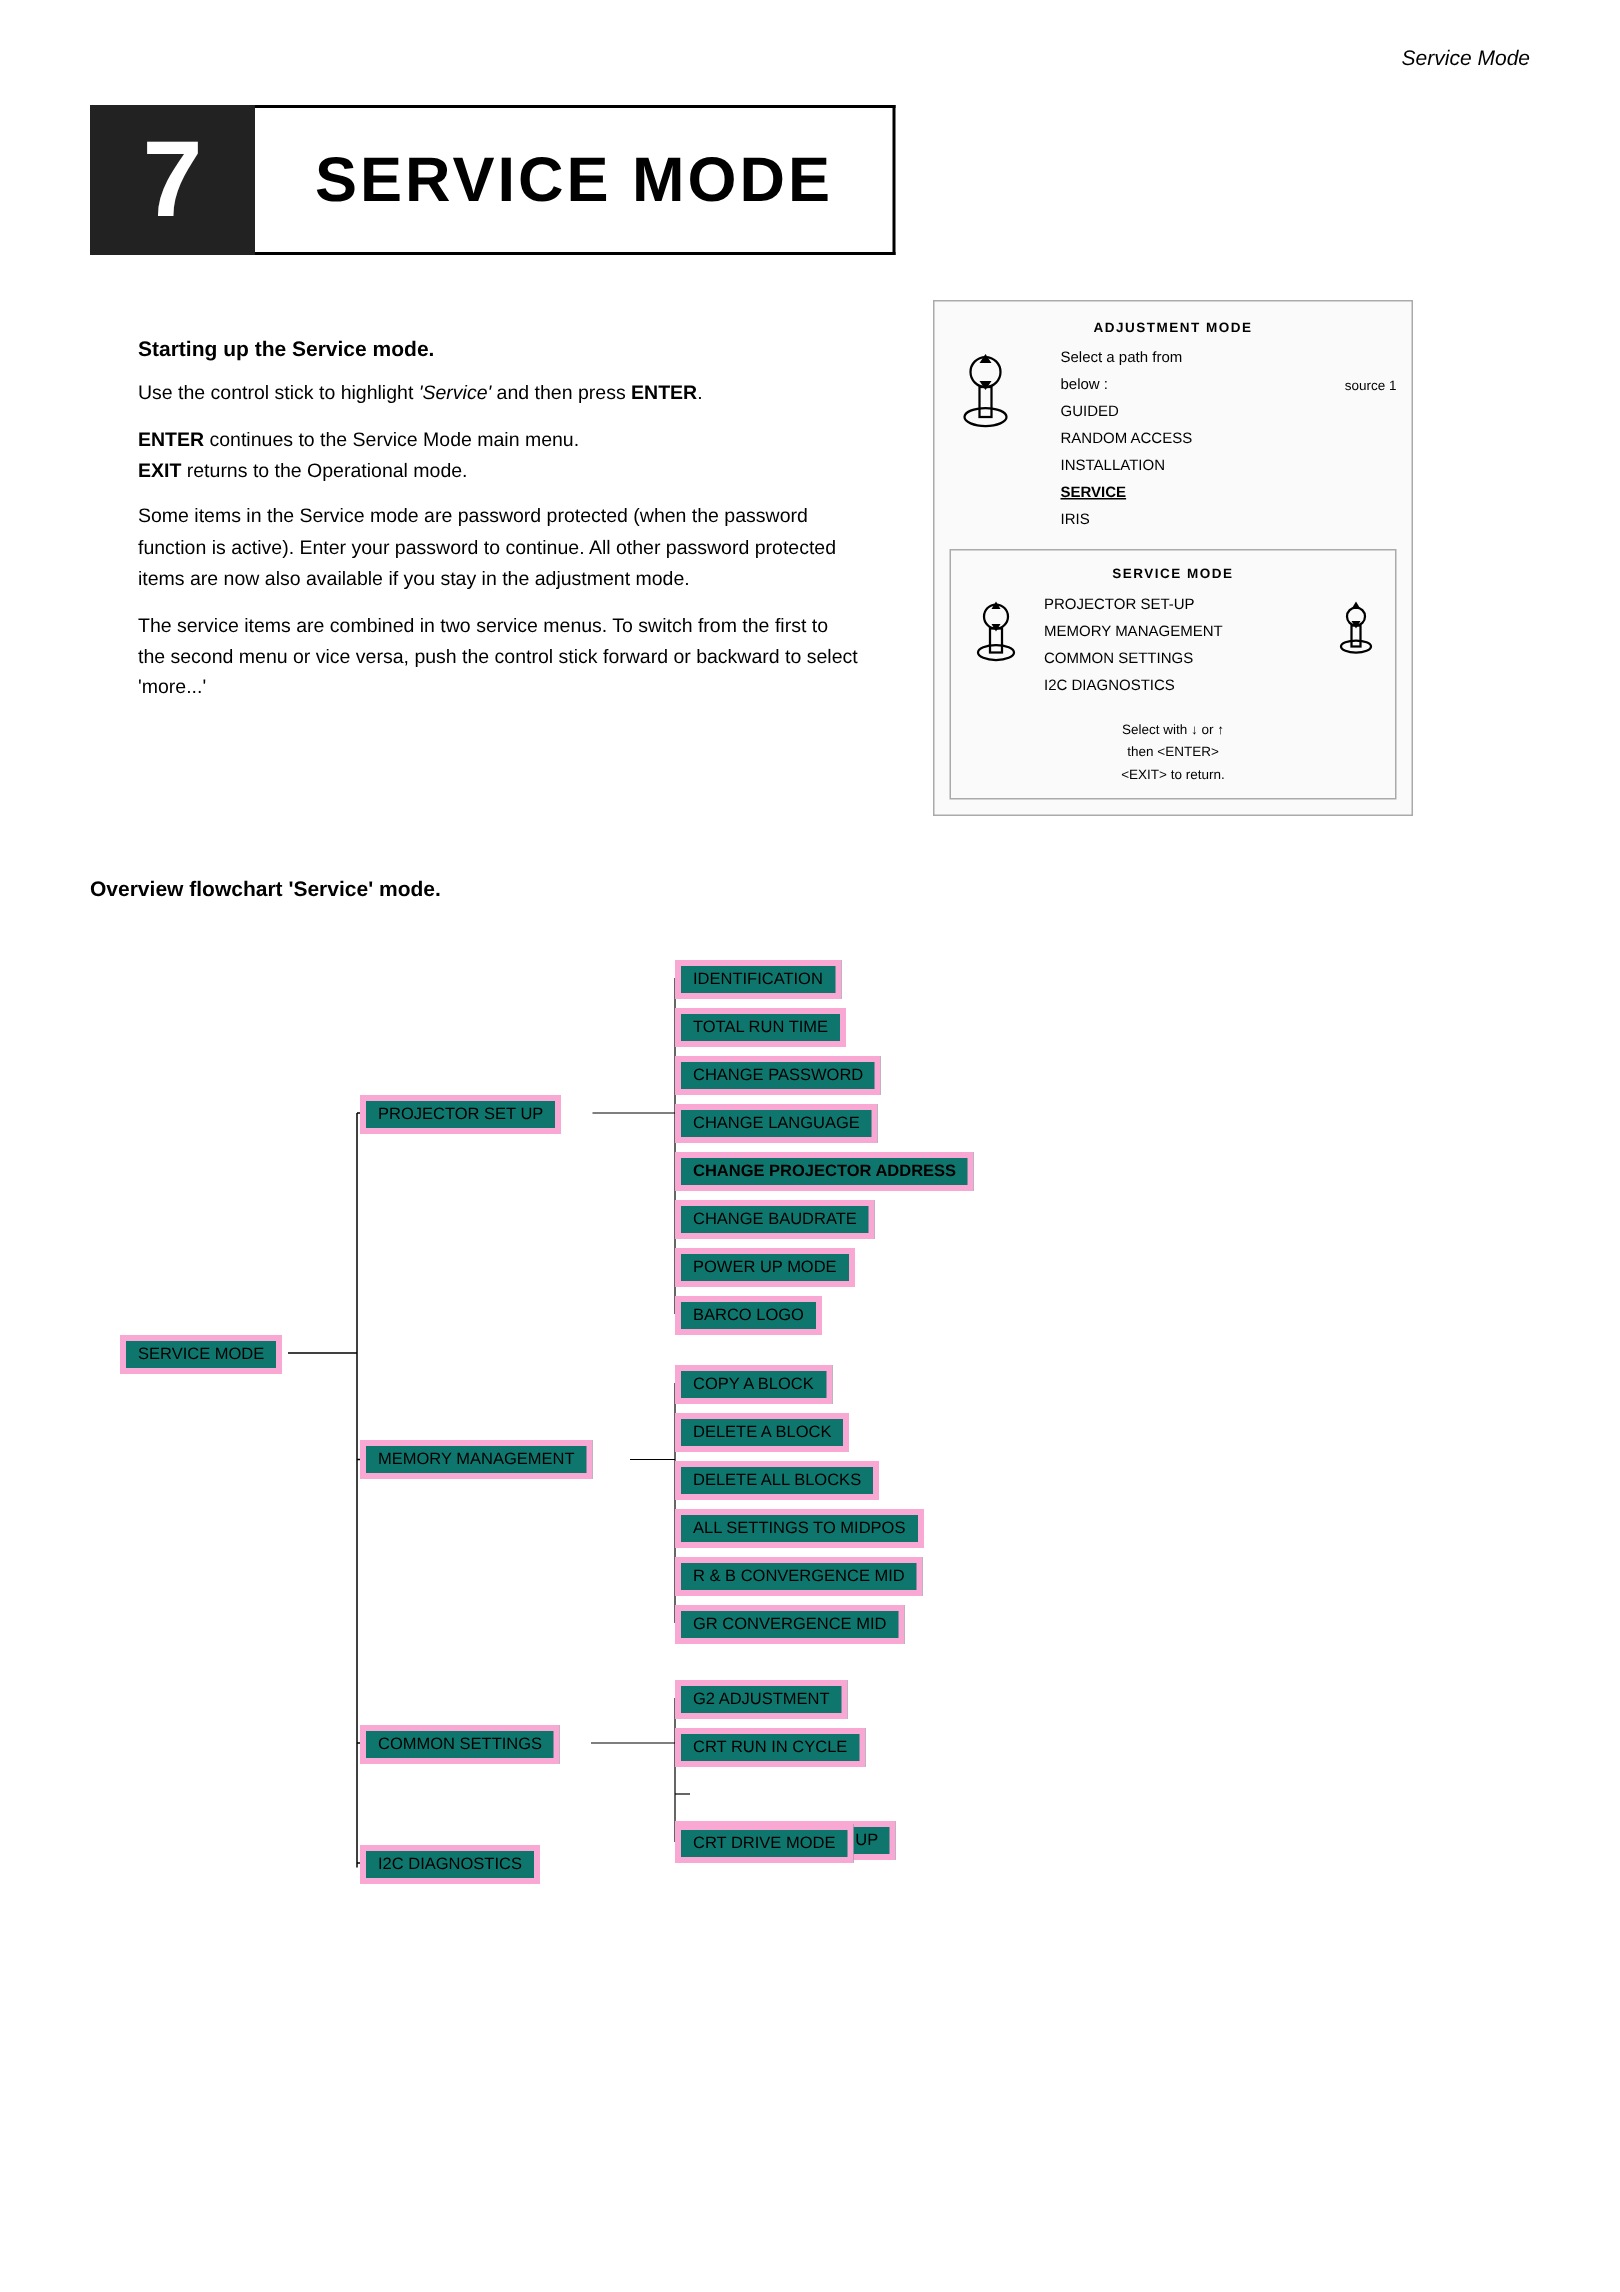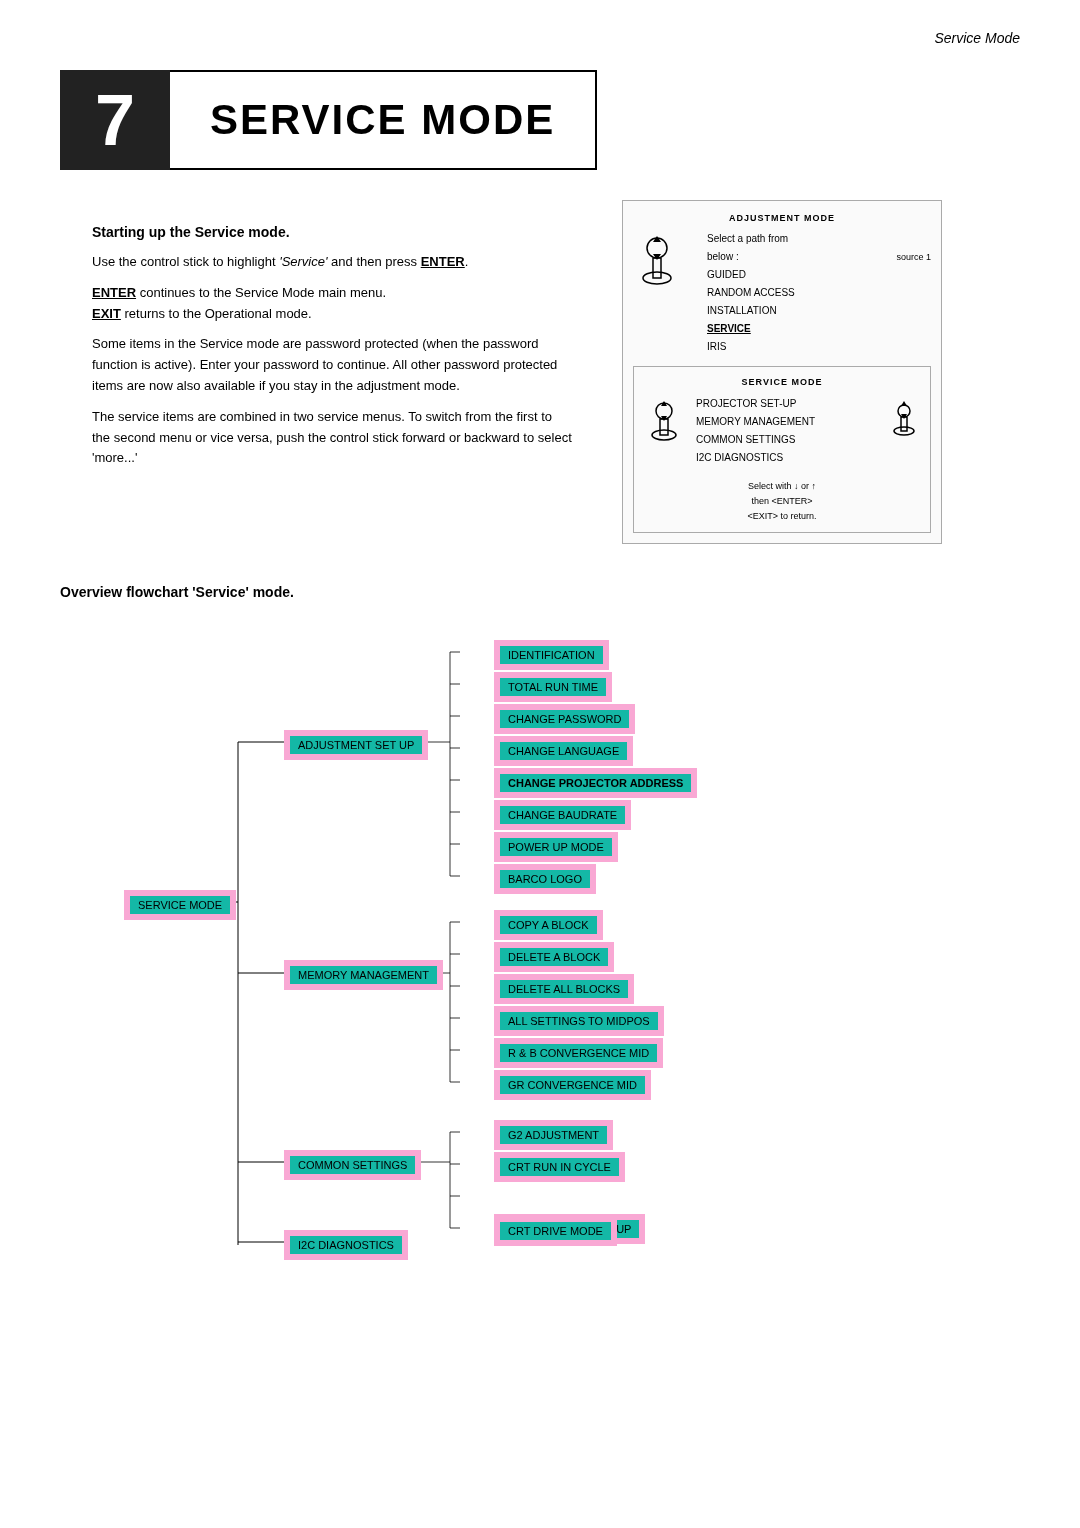--- a/index.html
+++ b/index.html
@@ -50,21 +50,21 @@
       font-size: 14px;
       margin-bottom: 12px;
       margin-top: 24px;
     }
     .body-text {
       font-size: 13px;
       line-height: 1.6;
       margin-bottom: 10px;
       max-width: 480px;
     }
-    .body-text b { font-weight: bold; text-decoration: underline; }
+    .body-text b { font-weight: bold; }
     .two-col {
       display: flex;
       gap: 30px;
       margin-top: 10px;
     }
     .left-col {
       flex: 1;
       max-width: 500px;
       margin-left: 32px;
     }
@@ -119,27 +119,26 @@
       font-size: 14px;
       margin-bottom: 30px;
     }
     .flowchart-container {
       position: relative;
       width: 900px;
       min-height: 620px;
       margin-left: 20px;
     }
     .fc-box {
-      border: 6px solid #f9a8d4;
+      border: 4px solid #f9a8d4;
       padding: 3px 8px;
       font-size: 11px;
-      background: #14b8a6;
+      background: #0f766e;
       display: inline-block;
       white-space: nowrap;
-      margin-left: 44px;
     }
     
     .fc-service-mode { position: absolute; left: 0; top: 260px; }
     .fc-projector-set-up { position: absolute; left: 160px; top: 100px; }
     .fc-memory-management { position: absolute; left: 160px; top: 330px; }
     .fc-common-settings { position: absolute; left: 160px; top: 520px; }
     .fc-i2c-diagnostics { position: absolute; left: 160px; top: 600px; }
 
     
     .fc-identification { position: absolute; left: 370px; top: 10px; }
@@ -321,21 +320,21 @@
         <line x1="370" y1="502" x2="370" y2="598" stroke="#000" stroke-width="0.8"></line>
         <line x1="370" y1="502" x2="380" y2="502" stroke="#000" stroke-width="0.8"></line>
         <line x1="370" y1="534" x2="380" y2="534" stroke="#000" stroke-width="0.8"></line>
         <line x1="370" y1="566" x2="380" y2="566" stroke="#000" stroke-width="0.8"></line>
         <line x1="370" y1="598" x2="380" y2="598" stroke="#000" stroke-width="0.8"></line>
 
         <line x1="158" y1="612" x2="232" y2="612" stroke="#000" stroke-width="1"></line>
       </svg>
 
       <div class="fc-box fc-service-mode">SERVICE MODE</div>
-      <div class="fc-box fc-projector-set-up">ADJUSTMENT SET UP</div>
+      <div class="fc-box fc-projector-set-up">PROJECTOR SET UP</div>
       <div class="fc-box fc-memory-management">MEMORY  MANAGEMENT</div>
       <div class="fc-box fc-common-settings">COMMON SETTINGS</div>
       <div class="fc-box fc-i2c-diagnostics">I2C DIAGNOSTICS</div>
 
       <div class="fc-box fc-identification">IDENTIFICATION</div>
       <div class="fc-box fc-total-run-time">TOTAL RUN TIME</div>
       <div class="fc-box fc-change-password">CHANGE  PASSWORD</div>
       <div class="fc-box fc-change-language">CHANGE  LANGUAGE</div>
       <div class="fc-box fc-change-projector-address">CHANGE  PROJECTOR ADDRESS</div>
       <div class="fc-box fc-change-baudrate">CHANGE  BAUDRATE</div>

